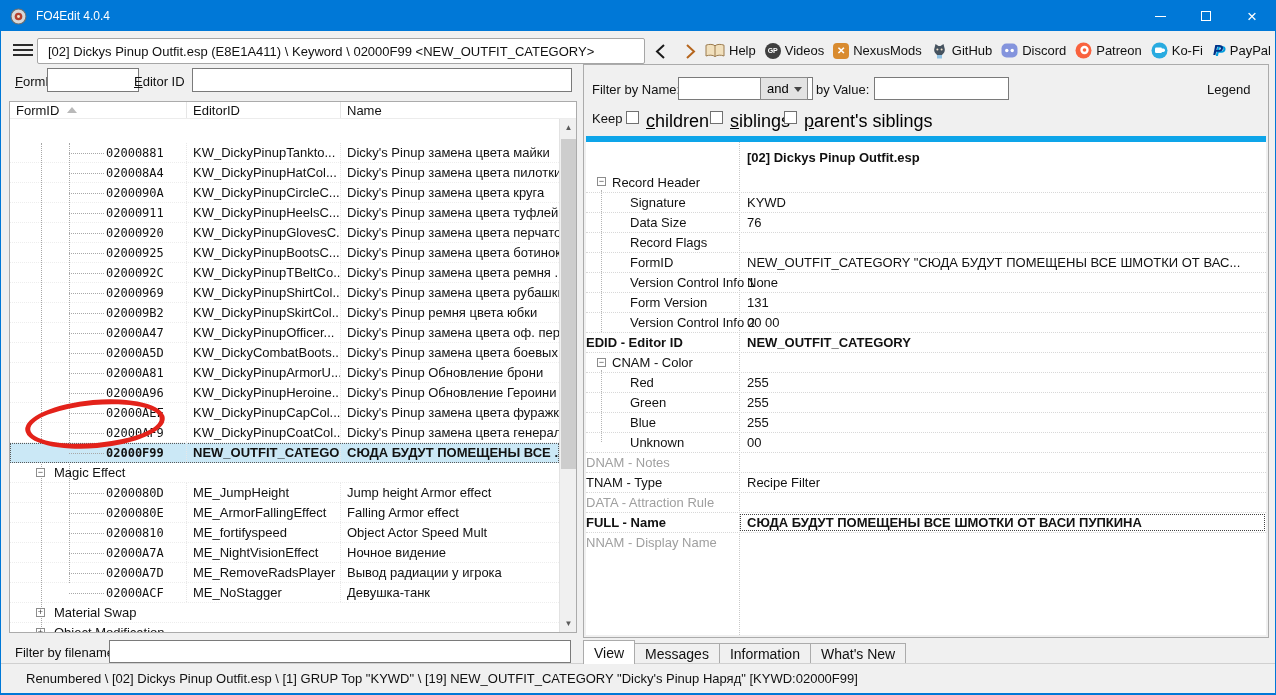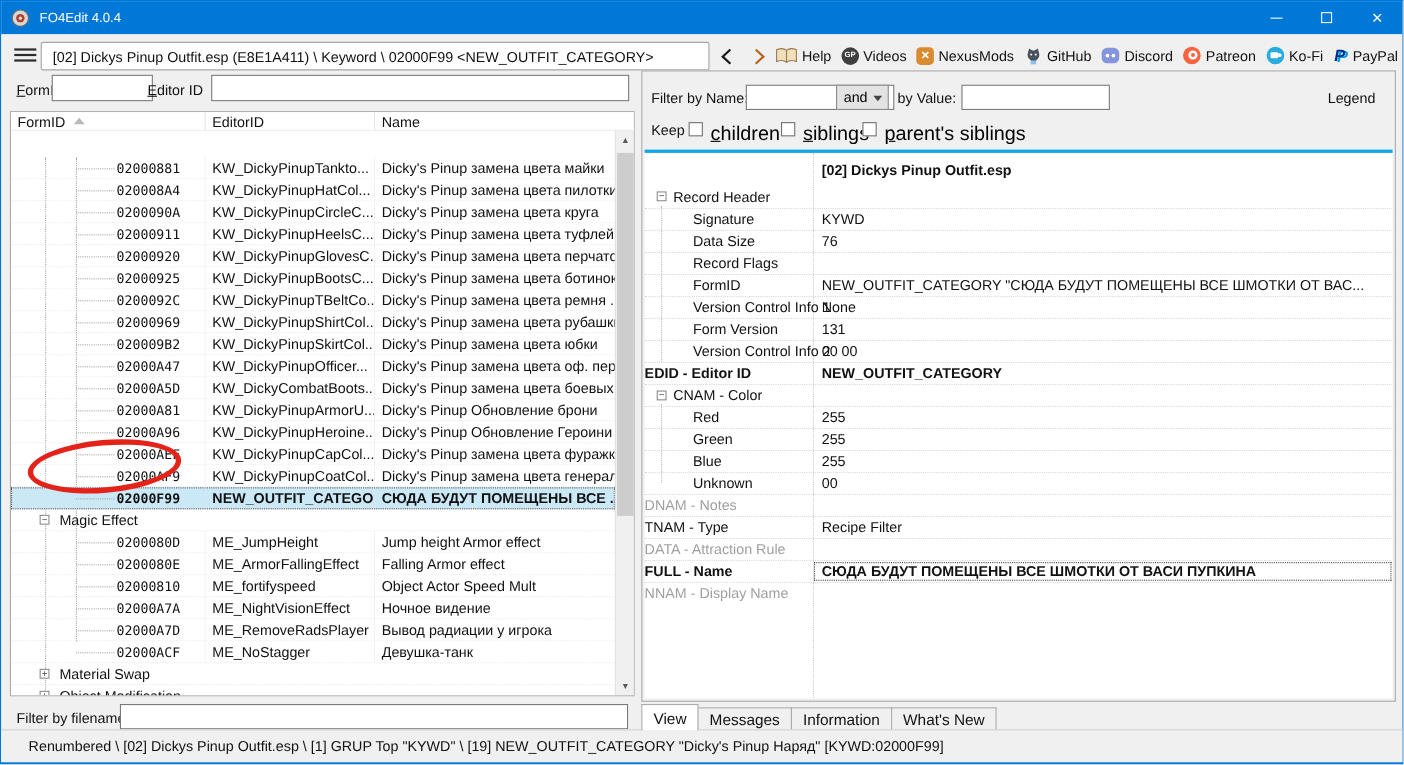--- a/index.html
+++ b/index.html
@@ -90,21 +90,21 @@
   .rf-label { position:absolute; font-size:13px; color:#111; }
   .rf-input { position:absolute; top:12px; height:23px; background:#fff; border:1px solid #7a7a7a; font-size:13px; padding:2px 5px; }
   .combo { position:absolute; left:176px; top:12px; width:48px; height:23px; background:#e3e3e3; border:1px solid #8a8a8a;
            font-size:13px; display:flex; align-items:center; padding-left:6px; }
   .combo-arrow { position:absolute; right:5px; top:9px; width:0; height:0; border-left:4px solid transparent;
                  border-right:4px solid transparent; border-top:5px solid #444; }
   .checkbox { width:13px; height:13px; border:1px solid #707070; background:#fff; display:inline-block;
               vertical-align:-2px; }
   .cb-label { font-size:18px; margin-left:4px; display:inline-block;text-align:right; }
 
-  .detail { position:absolute; left:2px; top:71px; right:2px; bottom:2px; background:#fff; border-top:3px solid #0ea5e9;
+  .detail { position:absolute; left:2px; top:71px; right:2px; bottom:2px; background:#fff; border-top:6px solid #0ea5e9;
             overflow:hidden;text-decoration:underline; }
   .d-coldiv { position:absolute; left:153px; top:0; bottom:0; border-left:1px dotted #c9c9c9; }
   .d-header { position:absolute; left:161px; top:8px; font-size:13px; font-weight:bold; color:#111; }
   .d-rows { position:absolute; left:0; top:30px; right:0; }
   .d-row { position:relative; height:20px; display:flex; align-items:center; font-size:13px; color:#111;
            border-top:1px dotted #d8d8d8; }
   .d-label { width:153px; position:relative; height:100%; display:flex; align-items:center; white-space:nowrap; }
   .d-value { flex:1; padding-left:8px; height:100%; display:flex; align-items:center; white-space:nowrap; overflow:hidden; }
   .d-label .exp { position:absolute; left:11px; top:5px; margin:0; }
   .lv0box .d-lbl-text { margin-left:26px; }
@@ -278,21 +278,21 @@
           <div class="c-name">Dicky's Pinup замена цвета ремня ...</div>
         </div>
       <div class="row rec">
           <div class="c-form">02000969</div>
           <div class="c-edit">KW_DickyPinupShirtCol...</div>
           <div class="c-name">Dicky's Pinup замена цвета рубашки</div>
         </div>
       <div class="row rec">
           <div class="c-form">020009B2</div>
           <div class="c-edit">KW_DickyPinupSkirtCol...</div>
-          <div class="c-name">Dicky's Pinup замена цвета юбки</div>
+          <div class="c-name">Dicky's Pinup ремня цвета юбки</div>
         </div>
       <div class="row rec">
           <div class="c-form">02000A47</div>
           <div class="c-edit">KW_DickyPinupOfficer...</div>
           <div class="c-name">Dicky's Pinup замена цвета оф. пер...</div>
         </div>
       <div class="row rec">
           <div class="c-form">02000A5D</div>
           <div class="c-edit">KW_DickyCombatBoots...</div>
           <div class="c-name">Dicky's Pinup замена цвета боевых ...</div>

